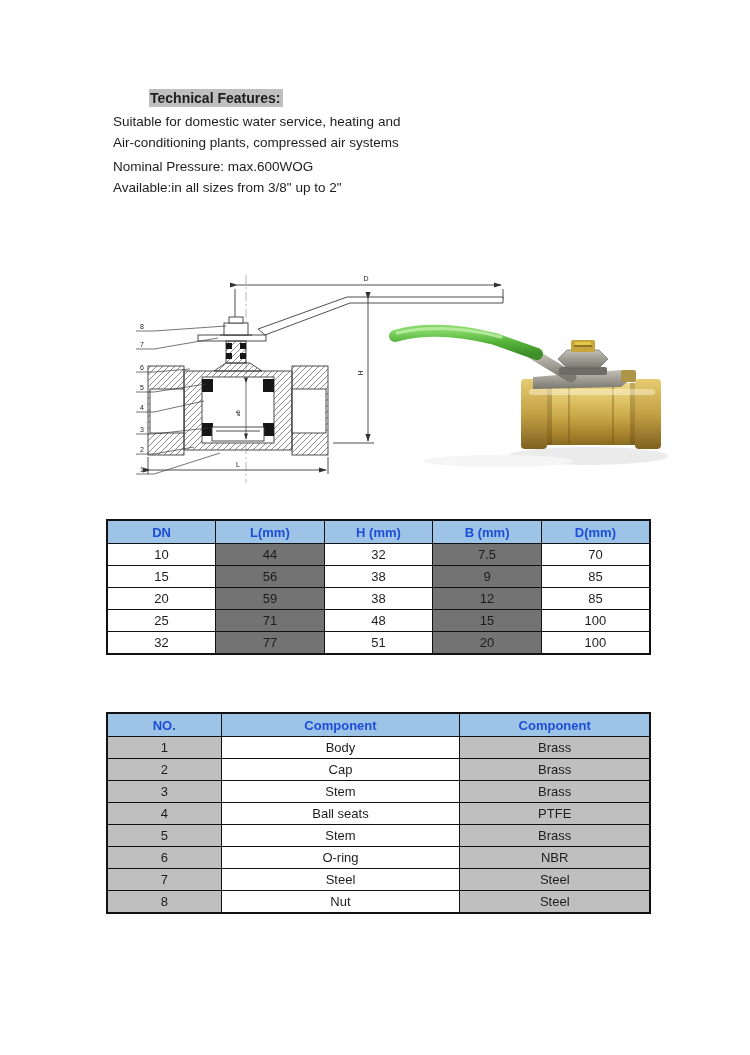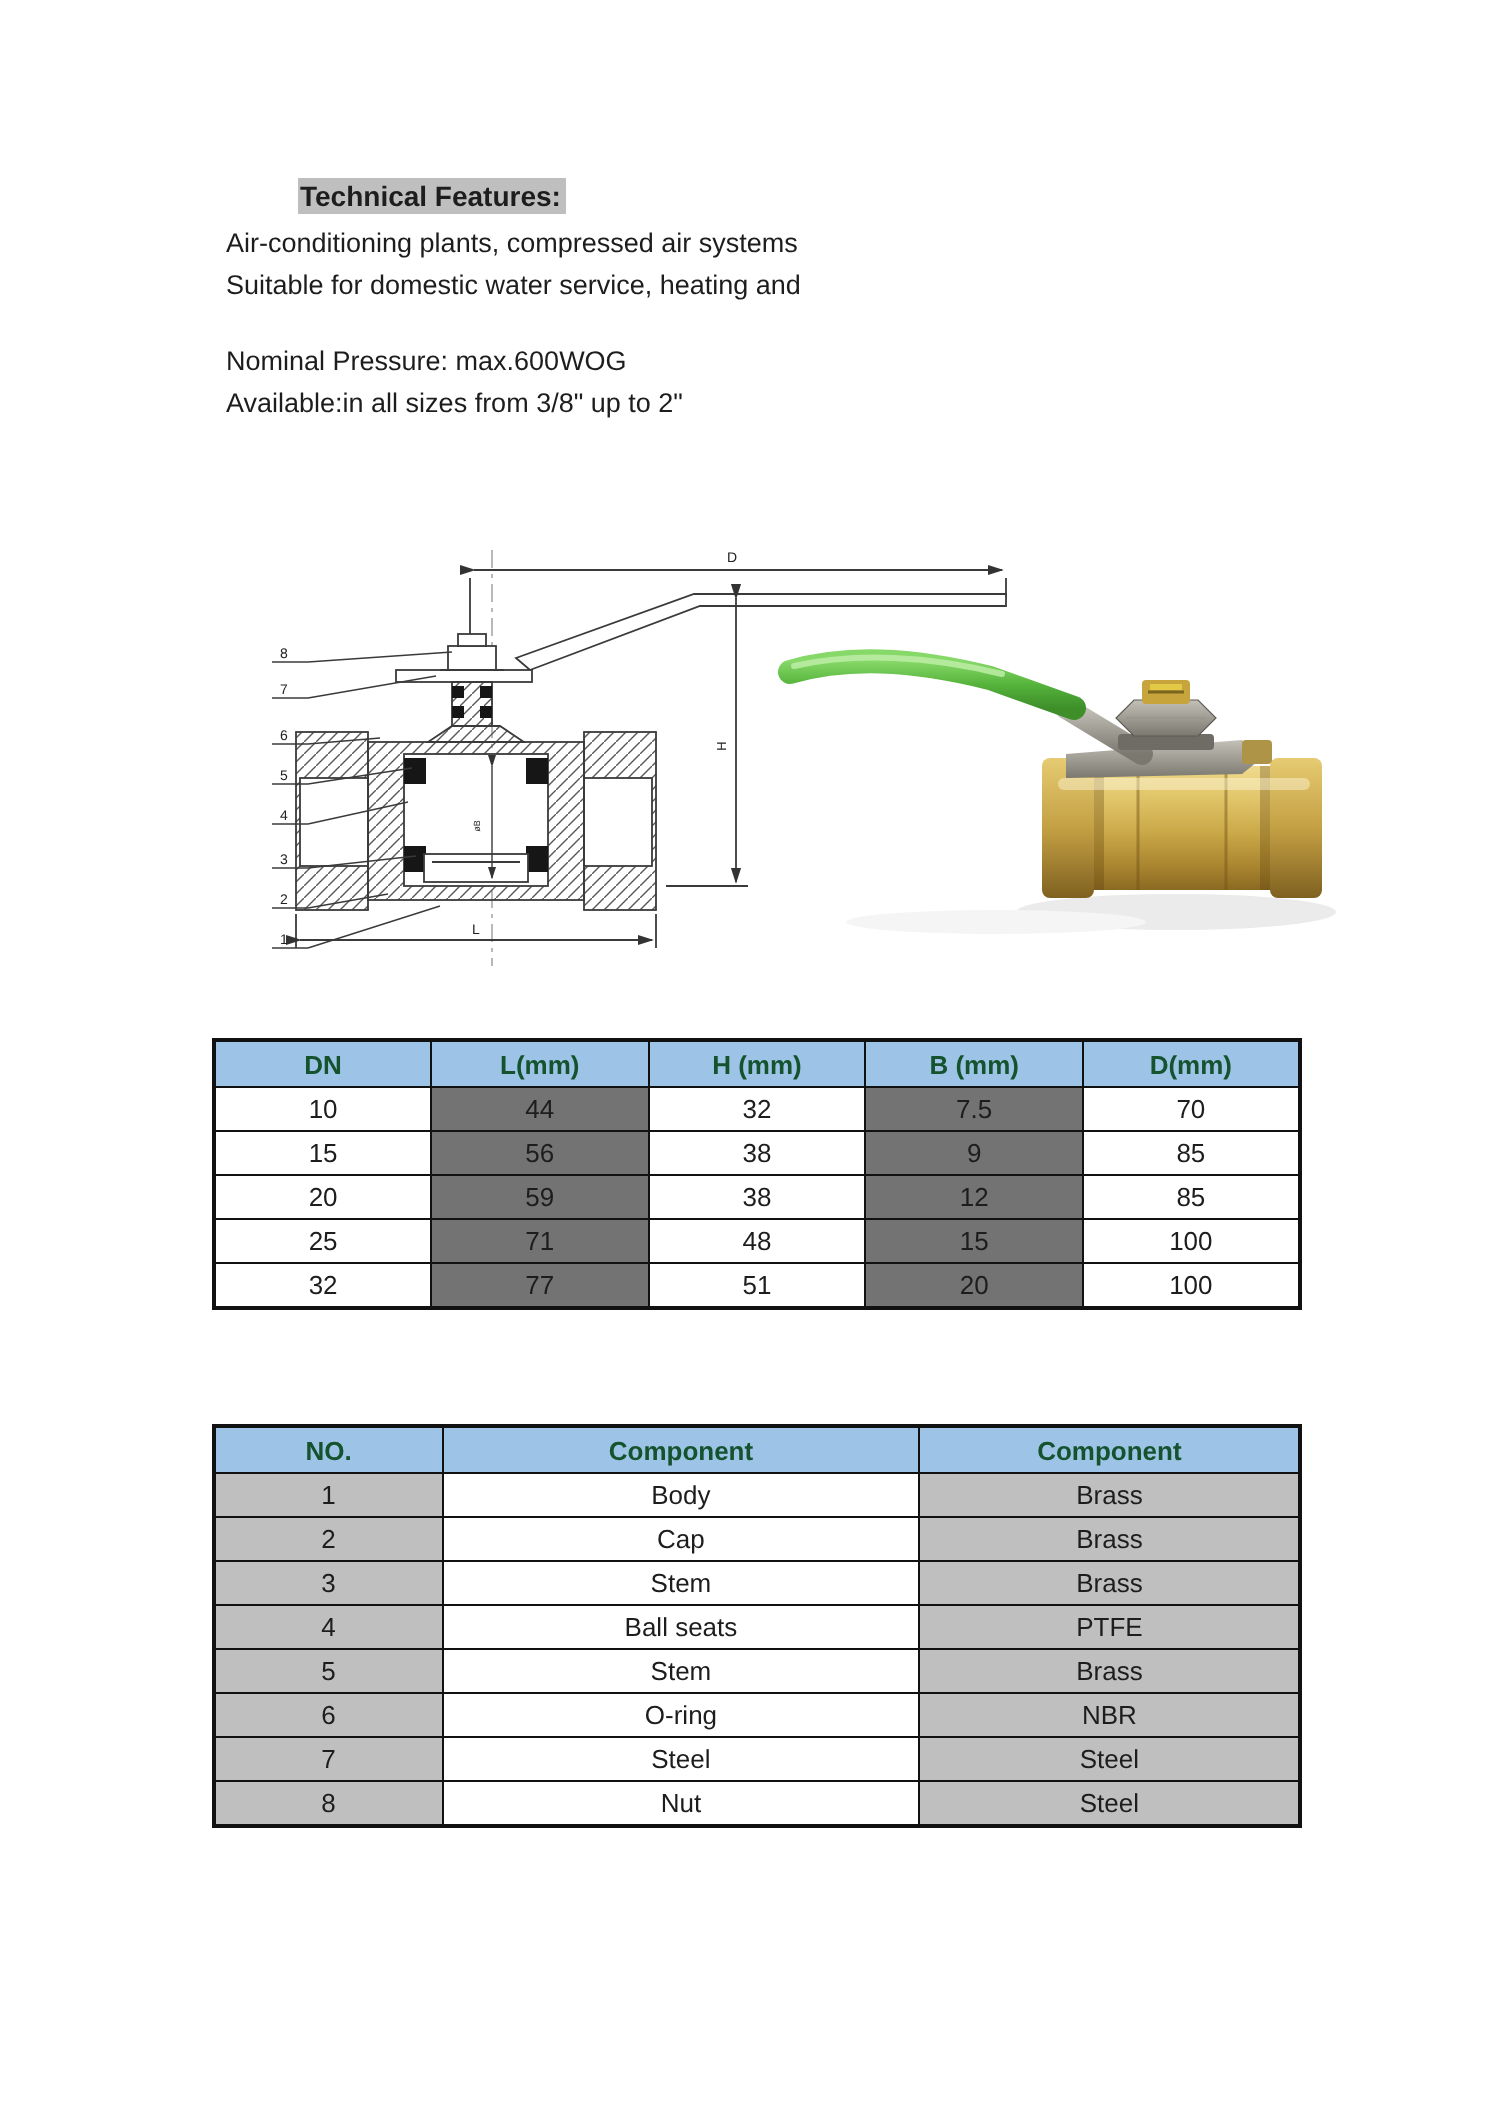--- a/index.html
+++ b/index.html
@@ -4,51 +4,51 @@
 <style>
   html,body{margin:0;padding:0;background:#fff;}
   .sheet{position:relative;width:750px;height:1055px;background:#ffffff;
          font-family:"Liberation Sans",sans-serif;color:#1d1d1d;overflow:hidden;}
 
   
   .textblock{position:absolute;left:113px;top:88px;font-size:13.5px;line-height:21px;}
   .textblock p{margin:0;white-space:pre-wrap;}
   .heading{font-weight:bold;font-size:14px;line-height:20px;margin:0 0 3px 0;padding-left:36px;}
   .heading .hl{background:#BFBFBF;padding:1px 3px 1px 1px;}
-  .specs{margin-top:17px;}
+  .specs{margin-top:3px;}
 
   
   .drawing-wrap{position:absolute;left:128px;top:263px;width:550px;height:240px;}
   .photo-wrap{position:absolute;left:383px;top:315px;width:292px;height:168px;}
   svg{display:block;}
 
   
   table.spec{position:absolute;left:106px;width:545px;border-collapse:collapse;
              table-layout:fixed;font-size:13px;text-align:center;
              border:2px solid #111;}
   table.spec th,table.spec td{border:1.5px solid #111;padding:0;height:21px;
              overflow:hidden;white-space:nowrap;}
-  table.spec thead th{background:#9DC3E6;font-weight:bold;height:22px;color:#14532d;}
+  table.spec thead th{background:#9DC3E6;font-weight:bold;height:22px;color:#1d4ed8;}
   table.dims{top:519px;}
   table.comps{top:712px;}
   table.dims col{width:20%;}
   table.dims td:nth-child(2),table.dims td:nth-child(4){background:#737373;}
   table.comps td:nth-child(1),table.comps td:nth-child(3){background:#BFBFBF;}
 </style>
 </head>
 <body>
 
 <div class="sheet">
 
   <div class="textblock">
     <div class="heading">
       <span class="hl">Technical Features:</span>
     </div>
+    <p>Suitable for domestic water service, heating and</p>
     <p>Air-conditioning plants, compressed air systems</p>
-    <p>Suitable for domestic water service, heating and</p>
     <div class="specs">
       <p>Nominal Pressure: max.600WOG</p>
       <p>Available:in all sizes from 3/8" up to 2"</p>
     </div>
   </div>
 
   <div class="drawing-wrap">
     <svg viewBox="0 0 550 240" width="550" height="240">
       <defs>
         <pattern id="hatch" width="6" height="6" patternUnits="userSpaceOnUse">

